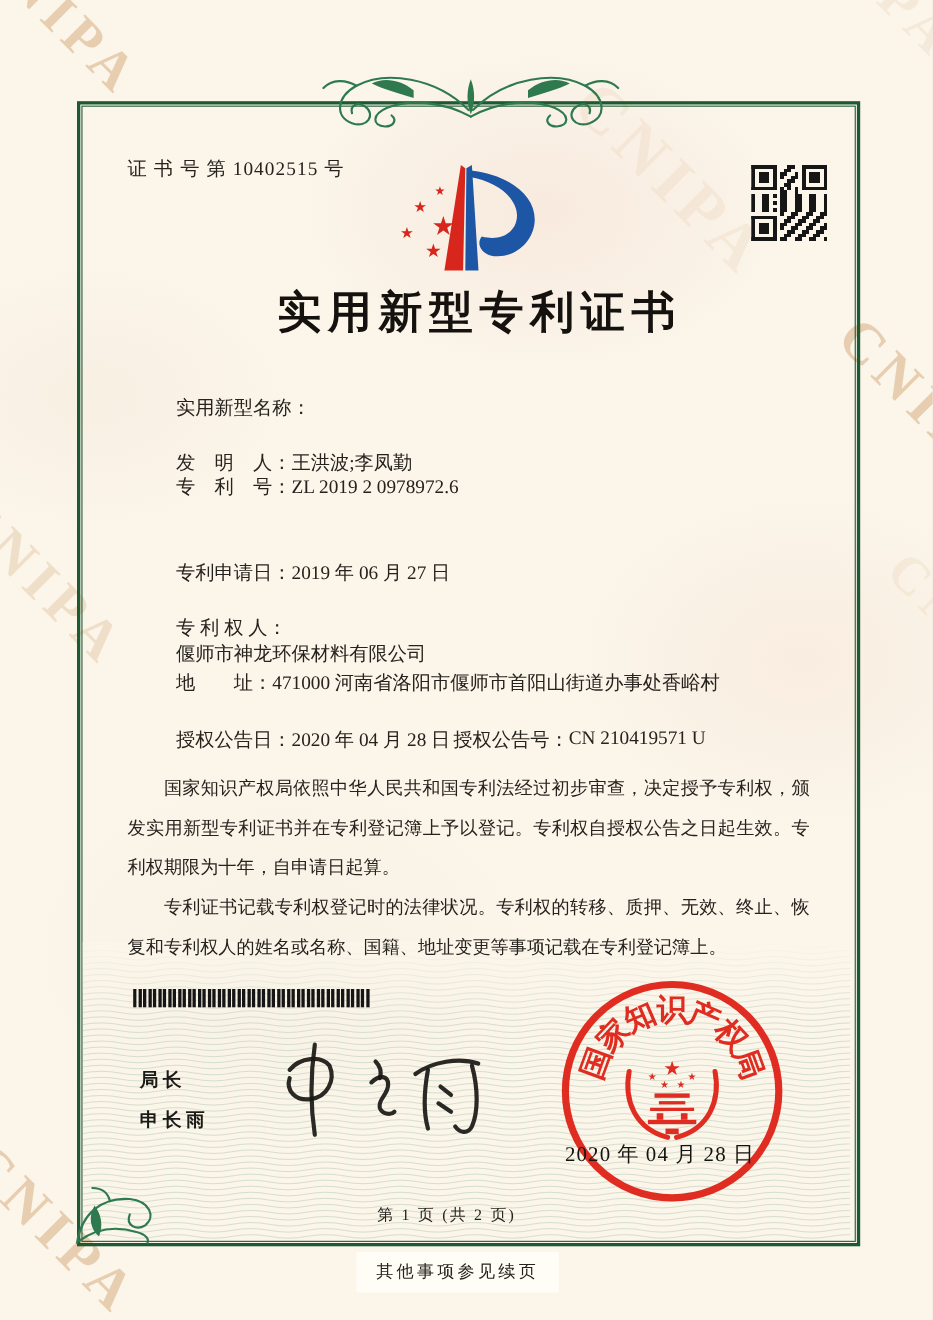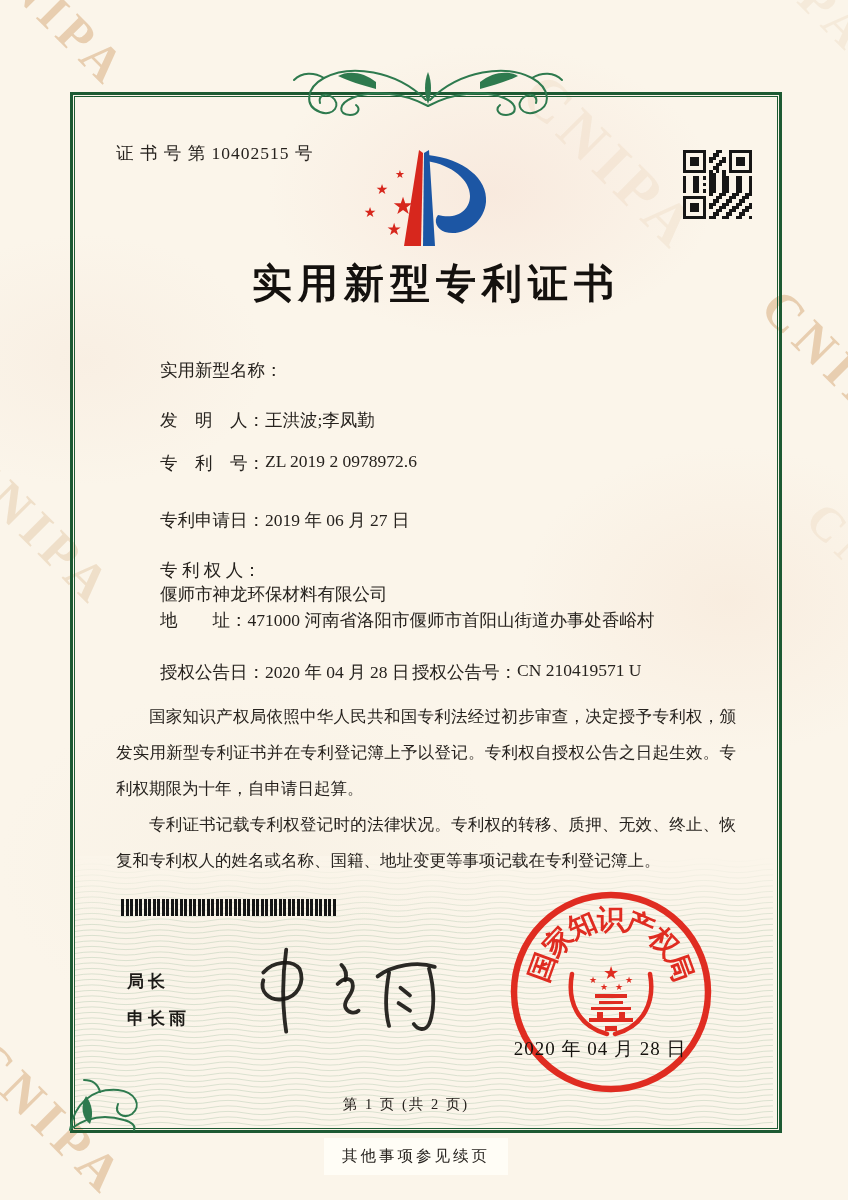--- a/index.html
+++ b/index.html
@@ -301,21 +301,21 @@
     </svg>
 
   <div class="z title">实用新型专利证书</div>
 
   <div class="z field-row" style="top:358px;">
     <span>实用新型名称：</span>
   </div>
   <div class="z field-row" style="top:408px;align-items:center;">
     <span>发　明　人：</span><span>王洪波;李凤勤</span>
   </div>
-  <div class="z field-row" style="top:451px;">
+  <div class="z field-row" style="top:430px;align-items:center;">
     <span>专　利　号：</span><span>ZL 2019 2 0978972.6</span>
   </div>
   <div class="z field-row" style="top:508px;">
     <span>专利申请日：</span><span>2019 年 06 月 27 日</span>
   </div>
   <div class="z field-row" style="top:558px;flex-direction:column;">
     <span>专 利 权 人：</span><span>偃师市神龙环保材料有限公司</span>
   </div>
   <div class="z field-row" style="top:608px;">
     <span>地　　址：</span><span>471000 河南省洛阳市偃师市首阳山街道办事处香峪村</span>

